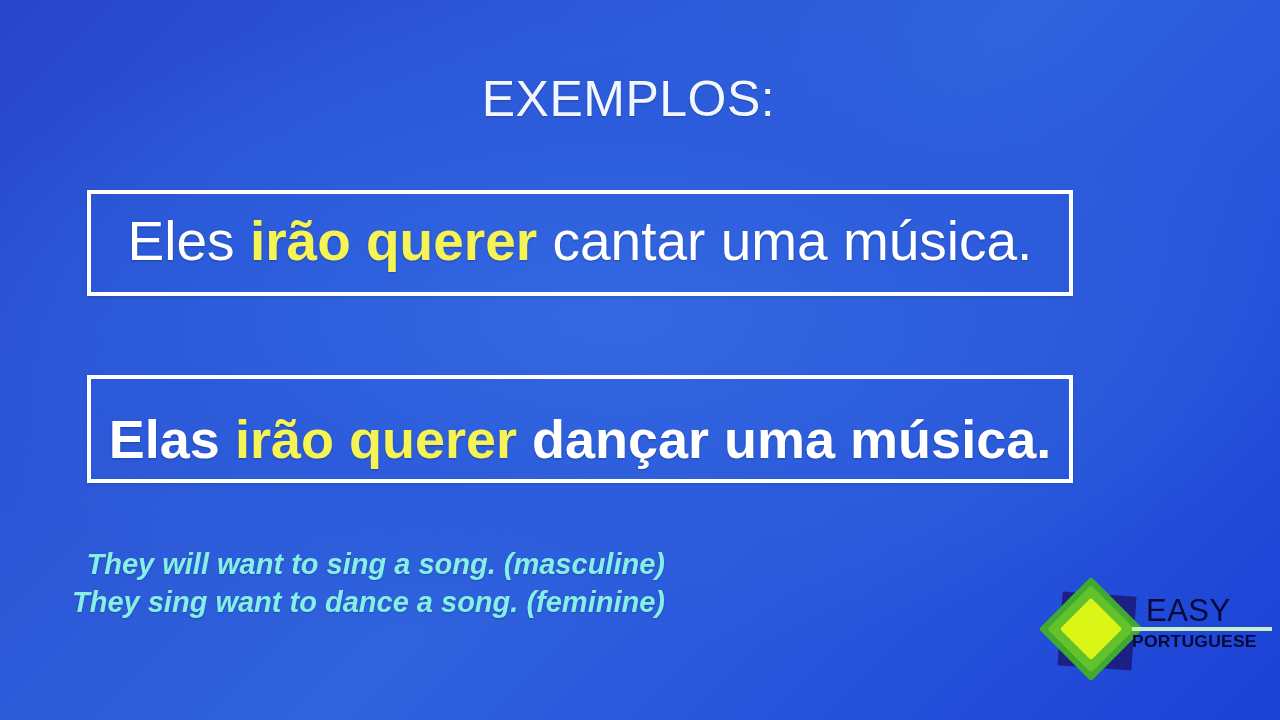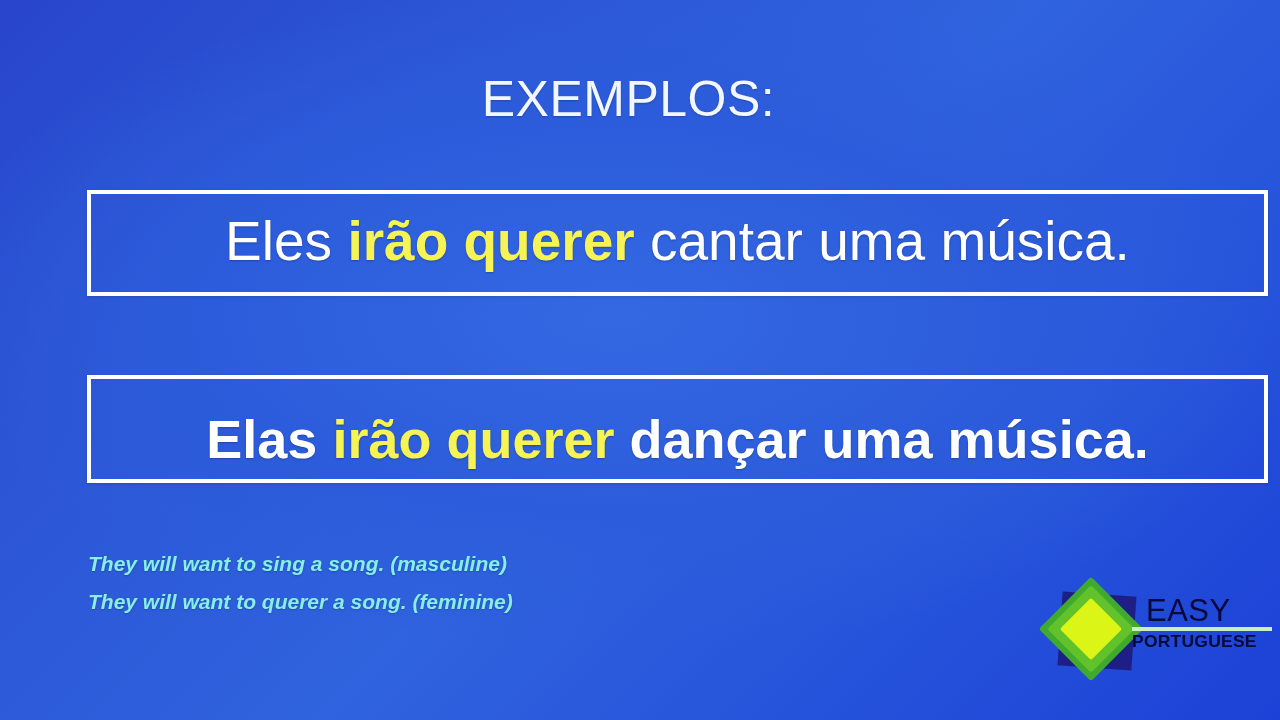--- a/index.html
+++ b/index.html
@@ -31,21 +31,21 @@
     font-weight: 400;
     letter-spacing: 0.5px;
     line-height: 1;
     text-shadow: 0 1px 2px rgba(0,0,0,0.22);
   }
 
   
   .sentence-box {
     position: absolute;
     left: 87px;
-    width: 1181px;
+    width: 986px;
     border: 4px solid #ffffff;
     box-sizing: border-box;
     display: flex;
     align-items: center;
     box-shadow: 0 1px 3px rgba(0,0,0,0.14);
   }
   #box-1 { top: 190px; height: 106px; }
   #box-2 { top: 375px; height: 108px; }
 
   .sentence {
@@ -62,28 +62,29 @@
   #box-2 .sentence { font-weight: 700; font-size: 54px; margin-top: 23px; }
   .hl {
     color: #f6f455;
     font-weight: 700;
   }
   #box-1 .hl { font-weight: 700; }
 
   
   #translations {
     position: absolute;
-    left: 88px;
+    left: 72px;
     top: 545px;
     color: #86f0e6;
     font-style: italic;
     font-weight: 700;
-    font-size: 21px;
+    font-size: 29px;
     line-height: 38px;
     text-shadow: 0 1px 2px rgba(0,0,0,0.2);
+    text-align: right;
   }
   #translations div { white-space: nowrap; }
 
   
   #logo {
     position: absolute;
     left: 1034px;
     top: 582px;
     width: 238px;
     height: 112px;
@@ -176,21 +177,21 @@
   <div class="sentence-box" id="box-1">
     <div class="sentence"><span>Eles </span><span class="hl">irão querer</span><span> cantar uma música.</span></div>
   </div>
 
   <div class="sentence-box" id="box-2">
     <div class="sentence"><span>Elas </span><span class="hl">irão querer</span><span> dançar uma música.</span></div>
   </div>
 
   <div id="translations">
     <div>They will want to sing a song. (masculine)</div>
-    <div>They will want to querer a song. (feminine)</div>
+    <div>They sing want to dance a song. (feminine)</div>
   </div>
 
   <div id="logo">
     <div id="logo-mark">
       <div class="logo-square"></div>
       <div class="logo-diamond-outer"></div>
       <div class="logo-diamond-mid"></div>
       <div class="logo-diamond-inner"></div>
     </div>
     <div id="logo-text">

